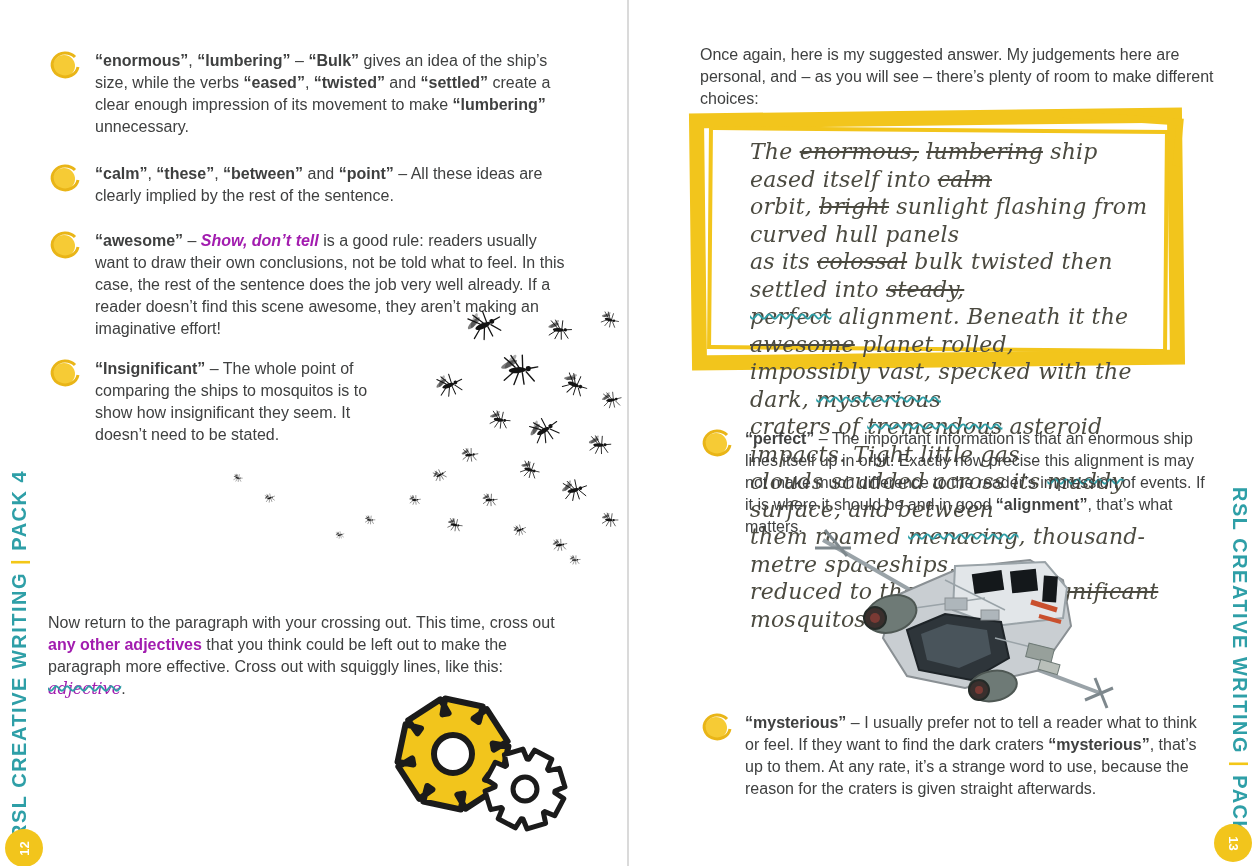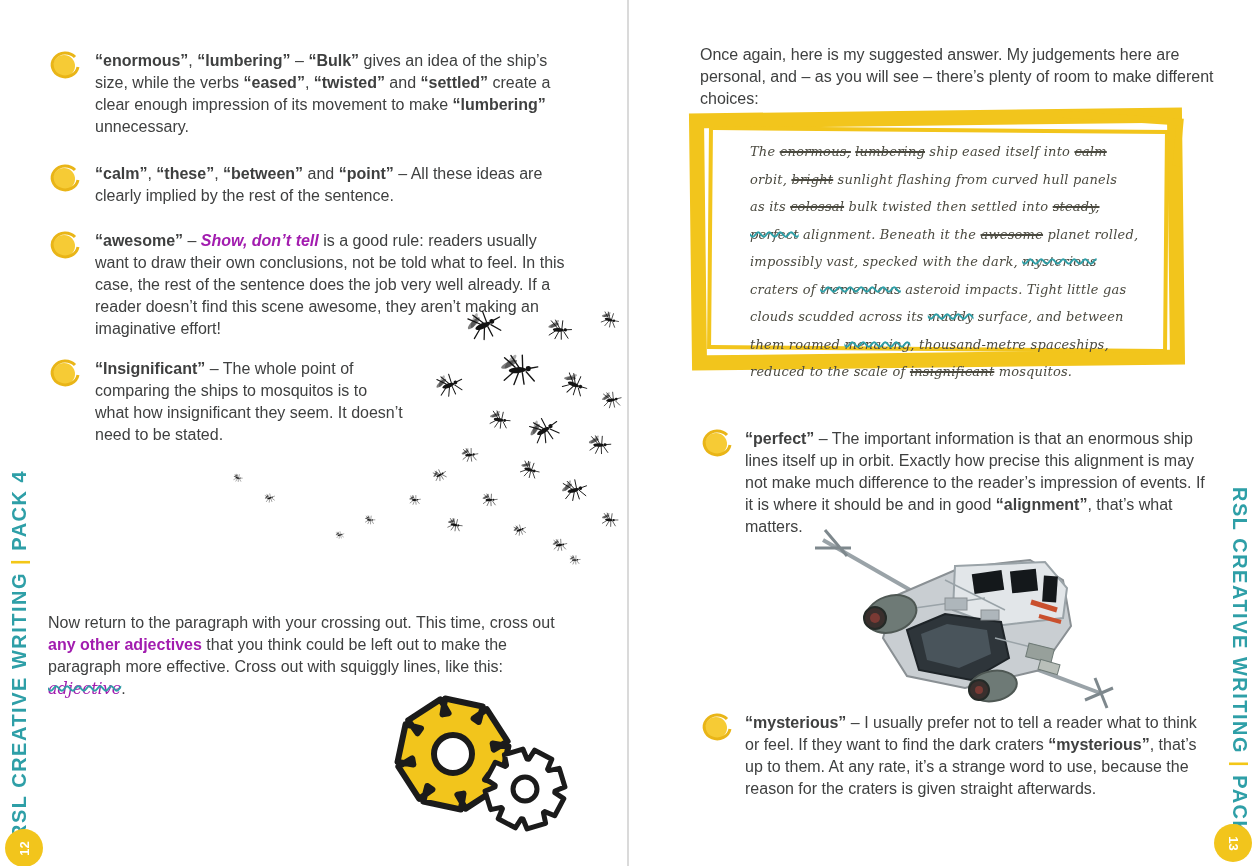--- a/index.html
+++ b/index.html
@@ -6,21 +6,21 @@
   #page{position:relative;width:1259px;height:866px;background:#ffffff;overflow:hidden;
         font-family:"Liberation Sans",sans-serif;color:#3F4040;}
   .abs{position:absolute;}
   .body-text{font-size:16px;line-height:22px;color:#3F4040;}
   .b{font-weight:bold;}
   .i{font-style:italic;}
   .teal{color:#a21caf;}
   .strike{text-decoration-line:line-through;text-decoration-thickness:2px;text-decoration-color:#4B4A40;}
   .wavy{text-decoration-line:line-through;text-decoration-style:wavy;text-decoration-color:#2E9FA7;text-decoration-thickness:2px;}
   .hand{font-family:"DejaVu Serif",serif;font-style:italic;}
-  .hand-block{font-family:"DejaVu Serif",serif;font-style:italic;font-size:13px;line-height:27.5px;color:#4B4A40;letter-spacing:0.2px;}
+  .hand-block{font-family:"DejaVu Serif",serif;font-style:italic;font-size:22px;line-height:27.5px;color:#4B4A40;letter-spacing:0.2px;}
   .vside{position:absolute;font-weight:bold;font-size:20px;letter-spacing:1.5px;color:#2E9FA7;white-space:nowrap;font-family:"Liberation Sans",sans-serif;}
   .vleft{writing-mode:vertical-rl;transform:rotate(180deg);}
   .vright{writing-mode:vertical-rl;}
   .sep{color:#F3C717;font-weight:bold;}
   .page-circle{position:absolute;width:38px;height:38px;border-radius:50%;background:#F2C51C;
                display:flex;align-items:center;justify-content:center;color:#fff;font-weight:bold;font-size:13px;}
   .divider{position:absolute;left:627px;top:0;width:2px;height:866px;background:#DADADA;}
   svg{display:block;}
 </style>
 </head>
@@ -43,21 +43,21 @@
       <path d="M27,7 a13,12 0 1,0 3,10" stroke="#E9B517" stroke-width="3" fill="none"></path>
   </svg>
   <svg class="abs" style="left:48px;top:358px" width="34" height="32">
     <circle cx="16" cy="16" r="11" fill="#F6CB35"></circle>
       <path d="M27,7 a13,12 0 1,0 3,10" stroke="#E9B517" stroke-width="3" fill="none"></path>
   </svg>
 
   <div class="abs body-text" style="left:95px;top:50px;width:470px"><span class="b">“enormous”</span><span>, </span><span class="b">“lumbering”</span><span> – </span><span class="b">“Bulk”</span><span> gives an idea of the ship’s size, while the verbs </span><span class="b">“eased”</span><span>, </span><span class="b">“twisted”</span><span> and </span><span class="b">“settled”</span><span> create a clear enough impression of its movement to make </span><span class="b">“lumbering”</span><span> unnecessary.</span></div>
   <div class="abs body-text" style="left:95px;top:163px;width:480px"><span class="b">“calm”</span><span>, </span><span class="b">“these”</span><span>, </span><span class="b">“between”</span><span> and </span><span class="b">“point”</span><span> – All these ideas are clearly implied by the rest of the sentence.</span></div>
   <div class="abs body-text" style="left:95px;top:230px;width:475px"><span class="b">“awesome”</span><span> – </span><span class="b i teal">Show, don’t tell</span><span> is a good rule: readers usually want to draw their own conclusions, not be told what to feel. In this case, the rest of the sentence does the job very well already. If a reader doesn’t find this scene awesome, they aren’t making an imaginative effort!</span></div>
-  <div class="abs body-text" style="left:95px;top:358px;width:310px"><span class="b">“Insignificant”</span><span> – The whole point of comparing the ships to mosquitos is to what how insignificant they seem. It doesn’t need to be stated.</span></div>
+  <div class="abs body-text" style="left:95px;top:358px;width:310px"><span class="b">“Insignificant”</span><span> – The whole point of comparing the ships to mosquitos is to show how insignificant they seem. It doesn’t need to be stated.</span></div>
 
   <svg class="abs" style="left:200px;top:300px" width="430" height="285" viewBox="0 0 430 285">
     <defs>
       <g id="mosq" stroke="#141414" stroke-width="1.1" fill="none" stroke-linecap="round">
         <ellipse cx="-2" cy="0" rx="7" ry="2.4" fill="#141414" stroke="none" transform="rotate(-8)"></ellipse>
         <circle cx="6.5" cy="-1.5" r="2.1" fill="#141414" stroke="none"></circle>
         <path d="M8,-2 L14,-3.5"></path>
         <path d="M-4,-2 L-13,-9 M-1,-2 L-8,-11 M2,-2 L1,-12"></path>
         <path d="M5,1 L12,8 M2,2 L4,11 M-1,2 L-4,12 M-5,2 L-12,9"></path>
         <ellipse cx="-9" cy="-4" rx="7" ry="2.2" fill="#141414" opacity="0.55" stroke="none" transform="rotate(-30 -9 -4)"></ellipse>

